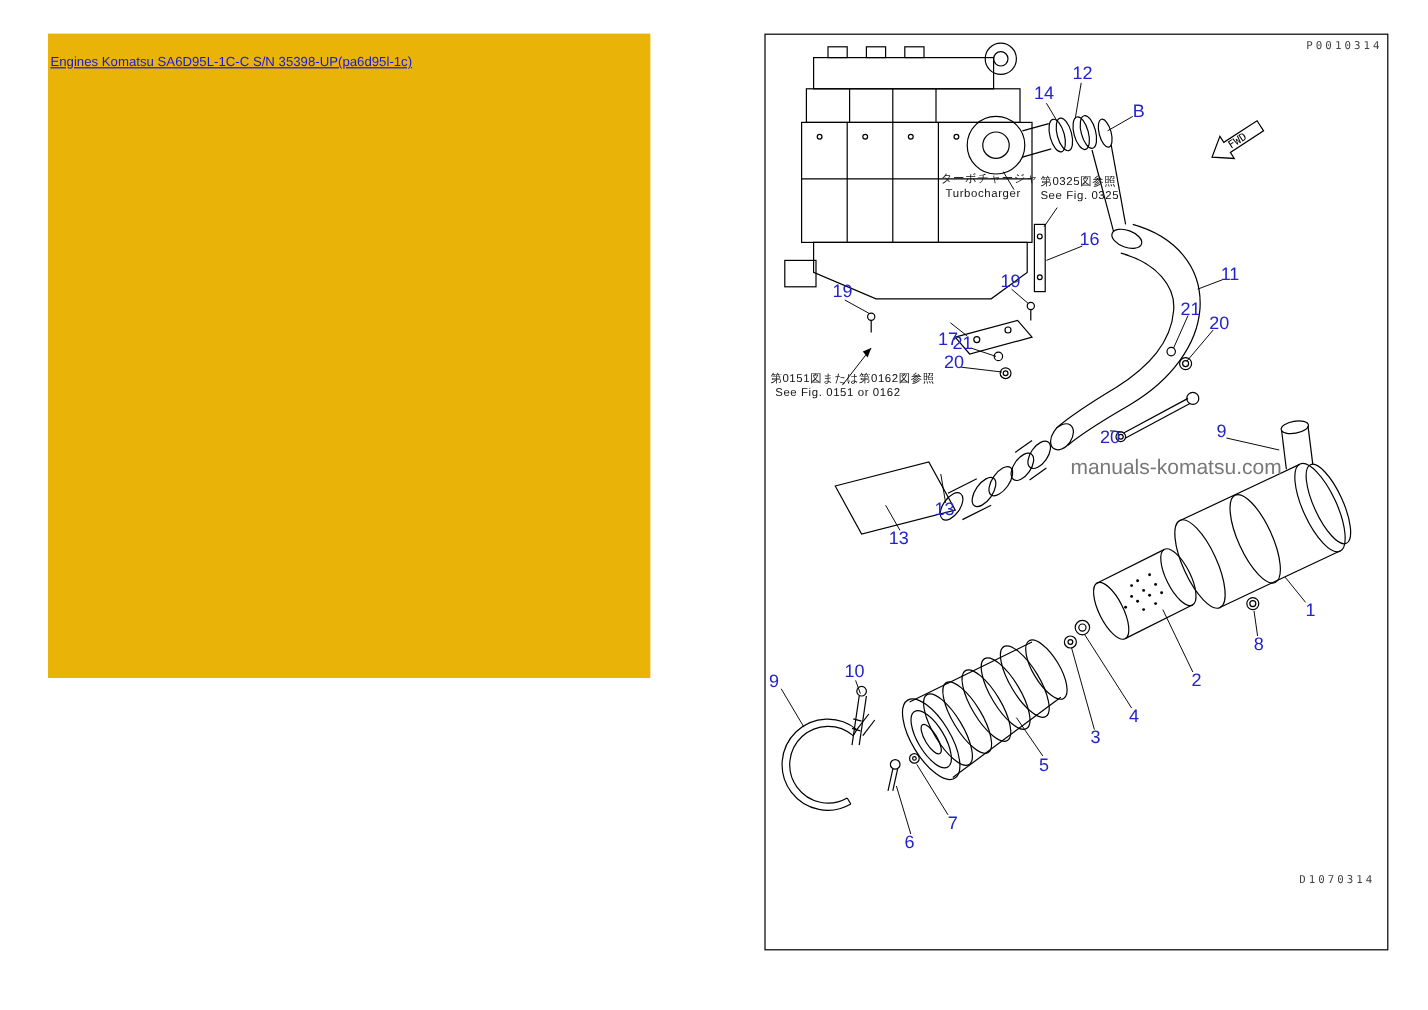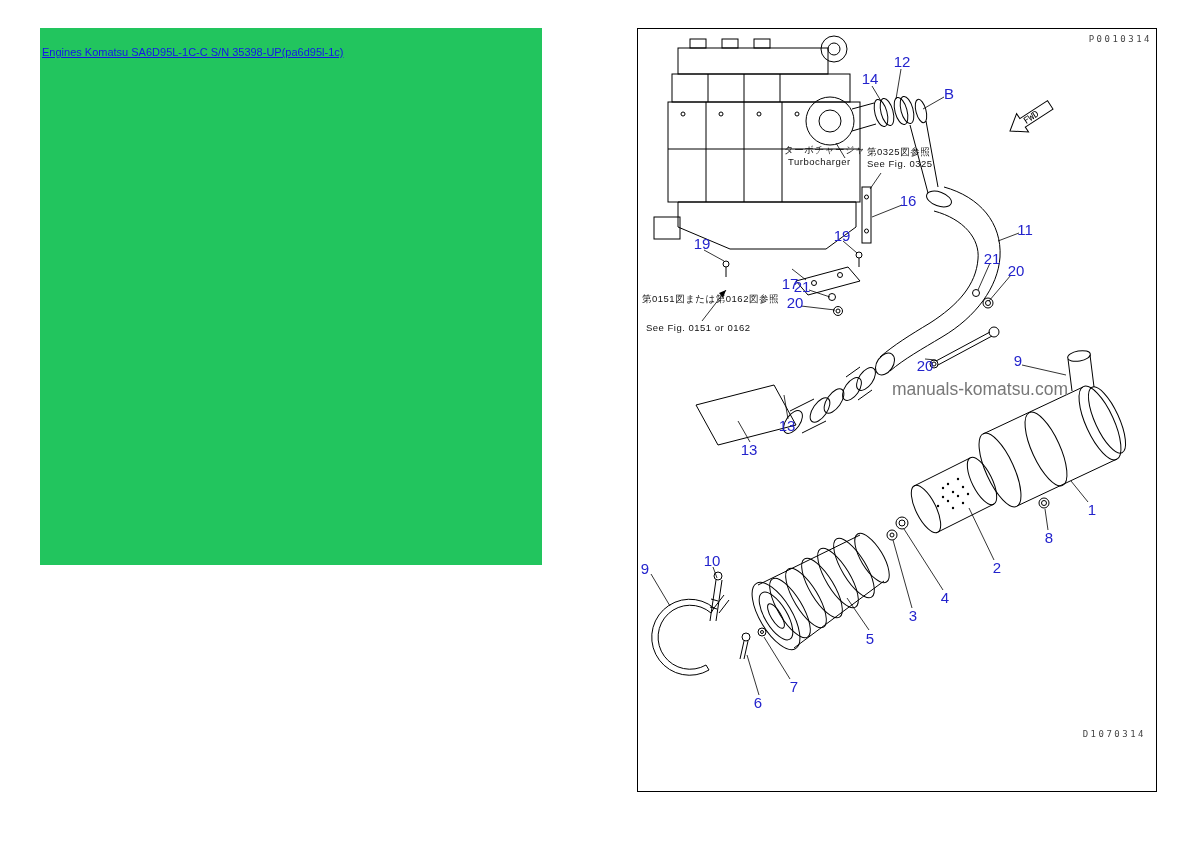--- a/index.html
+++ b/index.html
@@ -2,21 +2,21 @@
 <html><head>
 <meta charset="utf-8">
 <style>
   html,body{margin:0;padding:0;}
   body{
     width:1190px;height:842px;position:relative;background:#ffffff;
     font-family:"Liberation Sans", sans-serif;overflow:hidden;
   }
   .left-panel{
     position:absolute;left:40px;top:28px;width:502px;height:537px;
-    background:#22c55e;
+    background:#eab308;
   }
   .left-panel a{
     position:absolute;left:2px;top:18px;
     font-size:11px;color:#1515e8;text-decoration:underline;white-space:nowrap;
   }
   .diagram-panel{
     position:absolute;left:637px;top:28px;width:518px;height:762px;
     border:1px solid #000;background:#ffffff;
   }
   svg.drawing{position:absolute;left:0;top:0;}
@@ -236,21 +236,21 @@
         <path d="M0,0 L15,-11 L15,-5 L48,-5 L48,5 L15,5 L15,11 Z" fill="#fff" stroke="#000"></path>
         <text x="17" y="3" font-size="9" fill="#000" stroke="none">FWD</text>
       </g>
     </g>
   </svg>
 
   <div class="ann" style="left:146px;top:116px">ターボチャージャ</div>
   <div class="ann" style="left:150px;top:128px">Turbocharger</div>
   <div class="ann" style="left:229px;top:118px">第0325図参照</div>
   <div class="ann" style="left:229px;top:130px">See Fig. 0325</div>
-  <div class="ann" style="left:4px;top:265px">第0151図または第0162図参照</div>
+  <div class="ann" style="left:4px;top:282px">第0151図または第0162図参照</div>
   <div class="ann" style="left:8px;top:294px">See Fig. 0151 or 0162</div>
 
   <div class="code code-top">P0010314</div>
   <div class="code code-bottom">D1070314</div>
 
   <div class="watermark">manuals-komatsu.com</div>
 
   <div>
       <span class="callout" style="left: 232px; top: 49px;">14</span>
       <span class="callout" style="left: 264px; top: 32px;">12</span>

